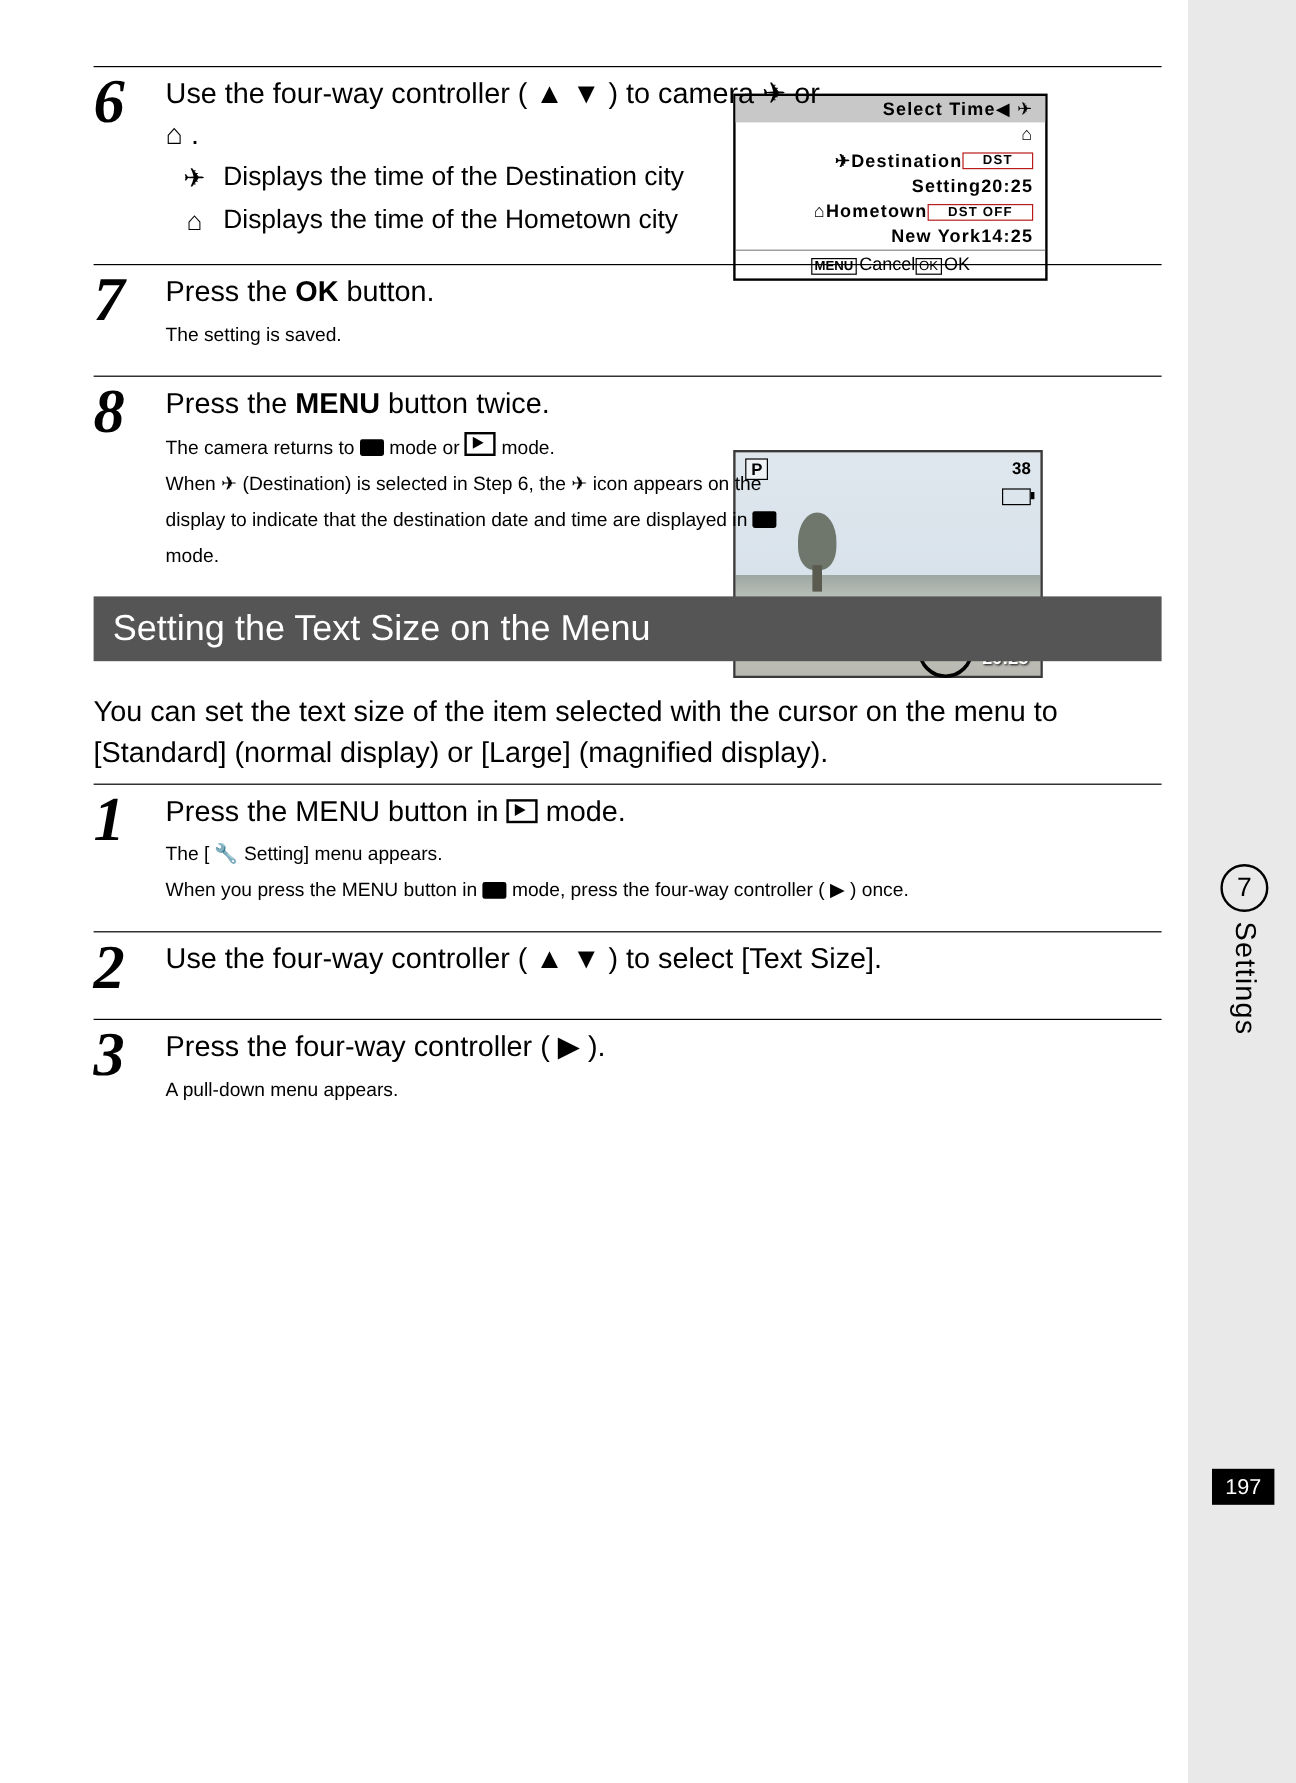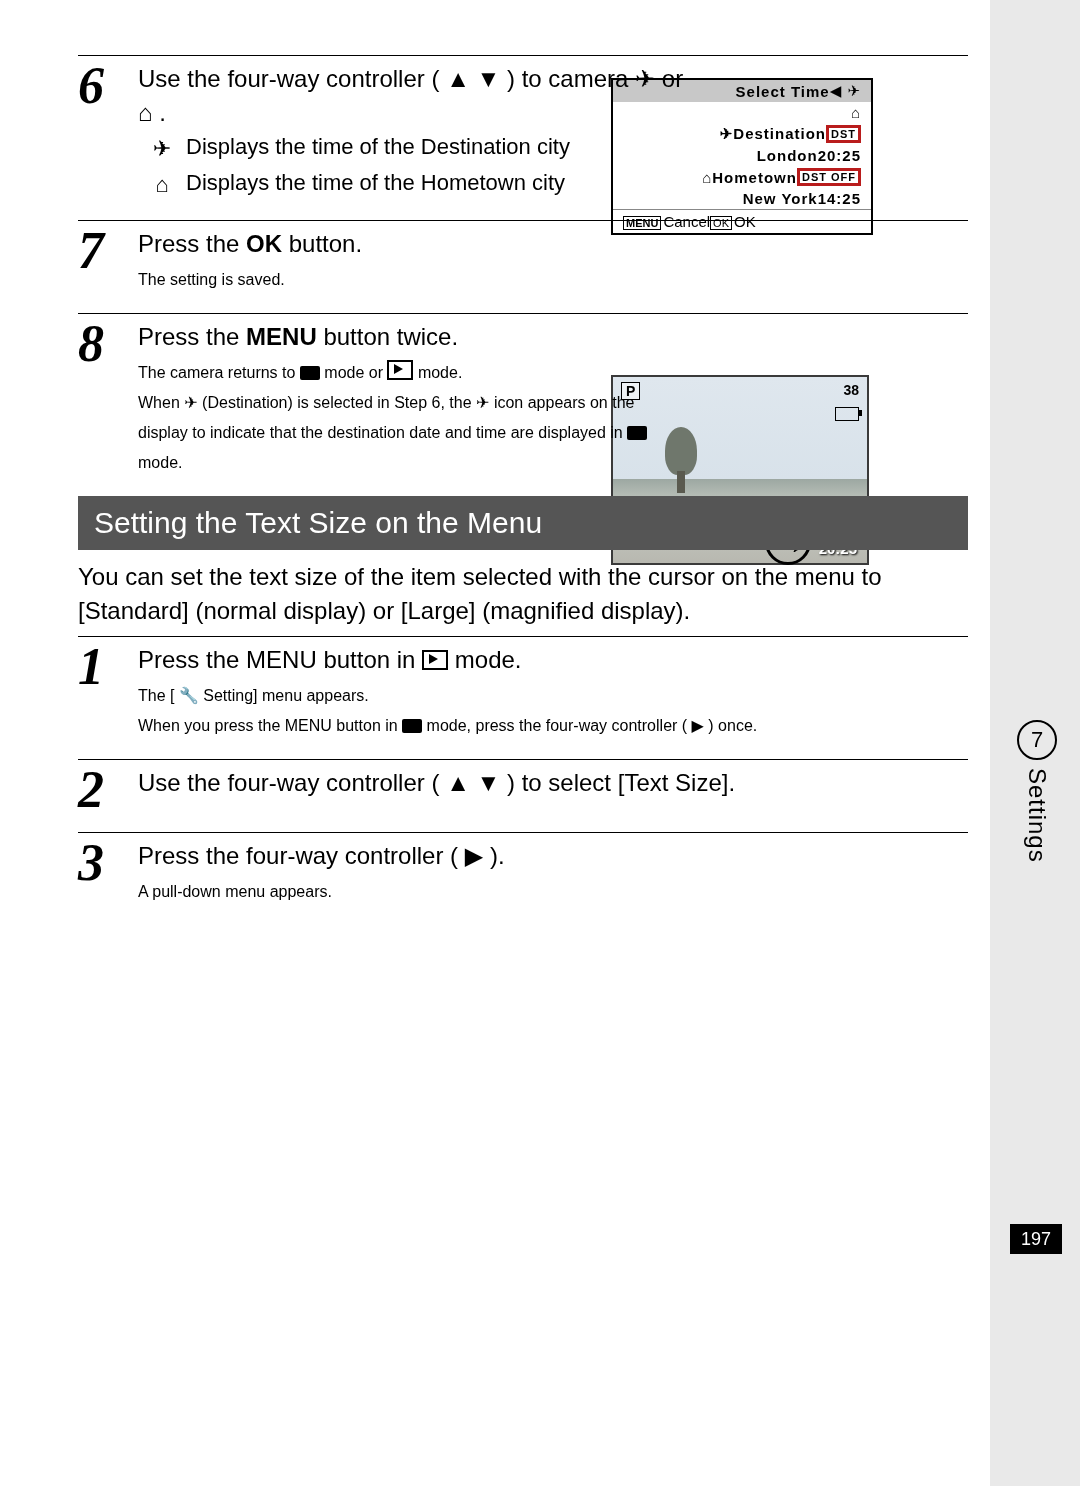--- a/index.html
+++ b/index.html
@@ -10,30 +10,30 @@
   .tab-text{writing-mode:vertical-rl;font-size:24px;letter-spacing:1px}
   .page-num{position:absolute;right:18px;bottom:232px;width:52px;height:30px;background:#000;color:#fff;font-size:18px;display:flex;align-items:center;justify-content:center}
   .content{position:absolute;left:78px;top:55px;width:890px}
   .step{display:flex;border-top:1px solid #000;padding-top:6px;margin-bottom:18px}
   .step-num{font-family:"Times New Roman",serif;font-style:italic;font-weight:700;font-size:52px;line-height:48px;width:60px;flex-shrink:0}
   .step-body{flex:1;font-size:24px;line-height:34px}
   .step-sub{font-size:16px;line-height:30px;margin-top:4px}
   .sublist{display:flex;margin-top:2px}
   .sublist-icon{width:48px;text-align:center;font-size:22px}
   .sublist-text{flex:1;font-size:22px;line-height:30px}
-  .section-header{background:#555;color:#fff;font-size:30px;padding:10px 16px;margin-top:18px;margin-bottom:10px}
+  .section-header{background:#555;color:#fff;font-size:30px;padding:10px 16px;margin-top:18px;margin-bottom:26px}
   .section-intro{font-size:24px;line-height:34px;margin-bottom:8px}
   
   .wt-screen{position:absolute;left:611px;top:78px;width:258px;border:2px solid #000;font-family:Arial,sans-serif}
   .wt-title{background:#d0d0d0;padding:4px 10px;font-weight:700;font-size:16px;border-bottom:1px solid #999;letter-spacing:1px}
   .wt-row{display:flex;justify-content:flex-end;align-items:center;padding:2px 10px;font-size:15px;letter-spacing:1px}
   .wt-row .b{font-weight:700}
   .wt-sel{background:#c8c8c8}
   .wt-city{padding-left:24px}
-  .wt-foot{display:flex;justify-content:flex-start;padding:3px 10px;border-top:1px solid #888;font-size:15px}
+  .wt-foot{display:flex;justify-content:center;padding:3px 10px;border-top:1px solid #888;font-size:15px}
   .wt-foot .mbx{border:1px solid #000;padding:0 2px;font-size:11px;font-weight:700;margin-right:2px;background:#fff}
   .wt-foot .okbx{border:1px solid #000;padding:0 2px;font-size:11px;font-weight:400;margin-right:2px;background:#fff}
   .wt-right{text-align:right}
   
   .lcd{position:absolute;left:611px;top:375px;width:258px;height:190px;border:2px solid #3a3a3a;background:linear-gradient(#dfe7ee 0%,#d8e2ea 55%,#9da8a2 55%,#c6cbc3 70%,#b8b8b0 100%);box-sizing:border-box}
   .lcd .topbar{position:absolute;top:5px;left:8px;right:8px;display:flex;justify-content:space-between;font-size:14px;font-weight:700}
   .lcd .pbox{border:1px solid #000;padding:0 4px;background:#eef2f5}
   .lcd .batt{width:22px;height:12px;border:1px solid #000;position:relative;margin-top:4px}
   .lcd .batt:after{content:"";position:absolute;right:-4px;top:2px;width:3px;height:6px;background:#000}
   .lcd .tree{position:absolute;left:52px;top:50px;width:32px;height:48px;background:#6f776c;border-radius:50% 50% 40% 40%}
@@ -41,21 +41,21 @@
   .lcd .date{position:absolute;right:8px;bottom:26px;color:#fff;font-size:14px;font-weight:700;text-shadow:1px 1px 2px #000}
   .lcd .time{position:absolute;right:10px;bottom:6px;color:#fff;font-size:15px;font-weight:700;text-shadow:1px 1px 2px #000}
   .lcd .circ{position:absolute;right:56px;bottom:-2px;width:40px;height:40px;border:3px solid #000;border-radius:50%}
   .lcd .plane-sm{position:absolute;right:64px;bottom:7px;font-size:16px;font-weight:700}
   
   .menu-inl{font-weight:700}
   .cam-ico,.play-ico,.house-ico,.plane-ico,.wrench-ico{display:inline-block}
   .cam-ico:before{content:"";display:inline-block;width:20px;height:14px;background:#000;border-radius:2px;position:relative;top:2px}
   .play-ico{display:inline-block;width:22px;height:16px;border:2px solid #000;position:relative;top:2px}
   .play-ico:after{content:"";position:absolute;left:5px;top:2px;border-left:9px solid #000;border-top:5px solid transparent;border-bottom:5px solid transparent}
-  .box-small{border:3px solid #b91c1c;font-size:11px;padding:0 2px;font-weight:700}
+  .box-small{border:1px solid #b91c1c;font-size:11px;padding:0 16px;font-weight:700}
 </style>
 </head>
 <body>
 
 <div class="page">
   <div class="right-gutter"></div>
 
   <div class="sidebar-tab">
     <div class="tab-circle">7</div>
     <div class="tab-text">Settings</div>
@@ -70,21 +70,21 @@
     </div>
     <div class="wt-row">
       <span></span>
         <span>⌂</span>
     </div>
     <div class="wt-row">
       <span class="b"><span>✈</span><span>Destination</span></span>
       <span class="box-small">DST</span>
     </div>
     <div class="wt-row">
-      <span class="b wt-city">London</span>
+      <span class="b wt-city">Setting</span>
       <span class="b wt-right">20:25</span>
     </div>
     <div class="wt-row">
       <span class="b"><span>⌂</span><span>Hometown</span></span>
       <span class="box-small">DST OFF</span>
     </div>
     <div class="wt-row">
       <span class="b wt-city">New York</span>
       <span class="b wt-right">14:25</span>
     </div>

